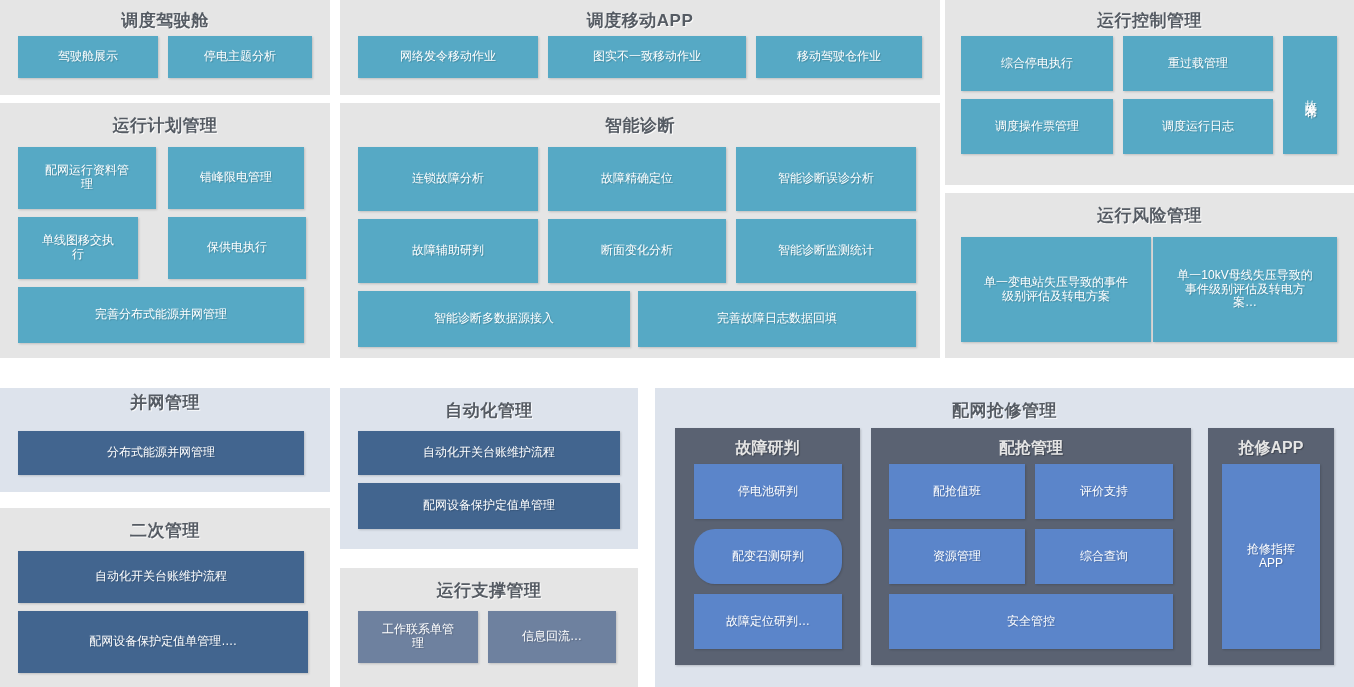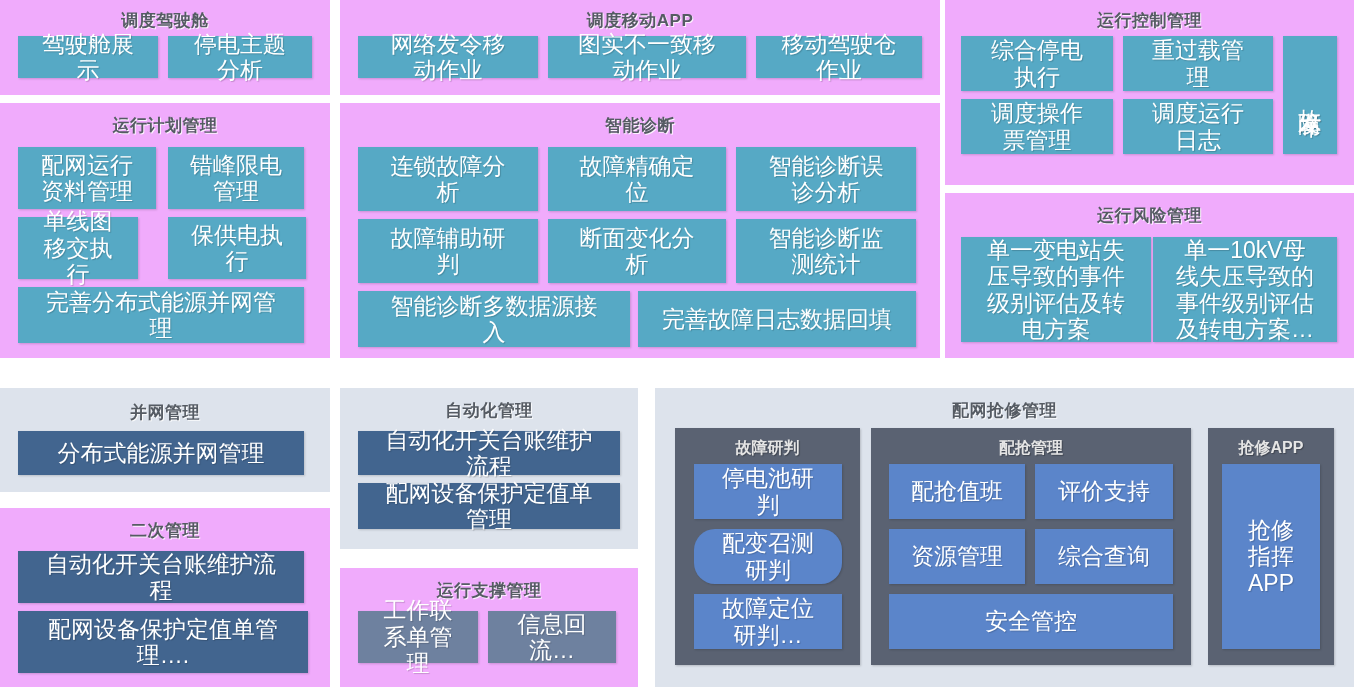--- a/index.html
+++ b/index.html
@@ -5,41 +5,41 @@
   * { box-sizing: border-box; margin: 0; padding: 0; }
   html, body {
     width: 1354px; height: 687px;
     background: #ffffff;
     font-family: "Liberation Sans", "DejaVu Sans", sans-serif;
     overflow: hidden;
   }
   #root { position: relative; width: 1354px; height: 687px; }
 
   .panel { position: absolute; }
-  .panel-bg-light { background: #f0abfc; }
+  .panel-bg-light { background: #e5e5e5; }
   .panel-bg-gray  { background: #dde3ec; }
 
   .panel-title {
     text-align: center;
     font-weight: bold;
     color: #555b63;
     font-size: 17px;
     line-height: 1;
     letter-spacing: .5px;
     text-shadow: 1px 1px 0 rgba(255,255,255,.85);
   }
 
   .tile {
     position: absolute;
     display: flex;
     align-items: center;
     justify-content: center;
     text-align: center;
     color: #ffffff;
-    font-size: 23px;
+    font-size: 12px;
     line-height: 1.15;
     padding: 2px 22px;
     text-shadow: 1px 1px 1px rgba(0,0,0,.18);
     box-shadow: 1px 1px 2px rgba(0,0,0,.16);
   }
   .t-teal   { background: #56a9c5; }
   .t-navy   { background: #42658f; }
   .t-blue   { background: #5b85ca; }
   .t-slate  { background: #6e819f; }
 
@@ -105,21 +105,21 @@
     <div class="tile t-teal" style="left:298px; top:188px; width:278px; height:56px;">完善故障日志数据回填</div>
   </div>
 
   <div class="panel panel-bg-light" style="left:945px; top:193px; width:409px; height:165px;">
     <div class="panel-title" style="position:absolute; left:0; top:14px; width:100%;">运行风险管理</div>
     <div class="tile t-teal" style="left:16px; top:44px; width:190px; height:105px;">单一变电站失压导致的事件级别评估及转电方案</div>
     <div class="tile t-teal" style="left:208px; top:44px; width:184px; height:105px;">单一10kV母线失压导致的事件级别评估及转电方案…</div>
   </div>
 
   <div class="panel panel-bg-gray" style="left:0px; top:388px; width:330px; height:104px;">
-    <div class="panel-title" style="position:absolute; left:0; top:16px; width:100%;">并网管理</div>
+    <div class="panel-title" style="position:absolute; left:0; top:6px; width:100%;">并网管理</div>
     <div class="tile t-navy" style="left:18px; top:43px; width:286px; height:44px;">分布式能源并网管理</div>
   </div>
 
   <div class="panel panel-bg-light" style="left:0px; top:508px; width:330px; height:179px;">
     <div class="panel-title" style="position:absolute; left:0; top:14px; width:100%;">二次管理</div>
     <div class="tile t-navy" style="left:18px; top:43px; width:286px; height:52px;">自动化开关台账维护流程</div>
     <div class="tile t-navy" style="left:18px; top:103px; width:290px; height:62px;">配网设备保护定值单管理….</div>
   </div>
 
   <div class="panel panel-bg-gray" style="left:340px; top:388px; width:298px; height:161px;">

